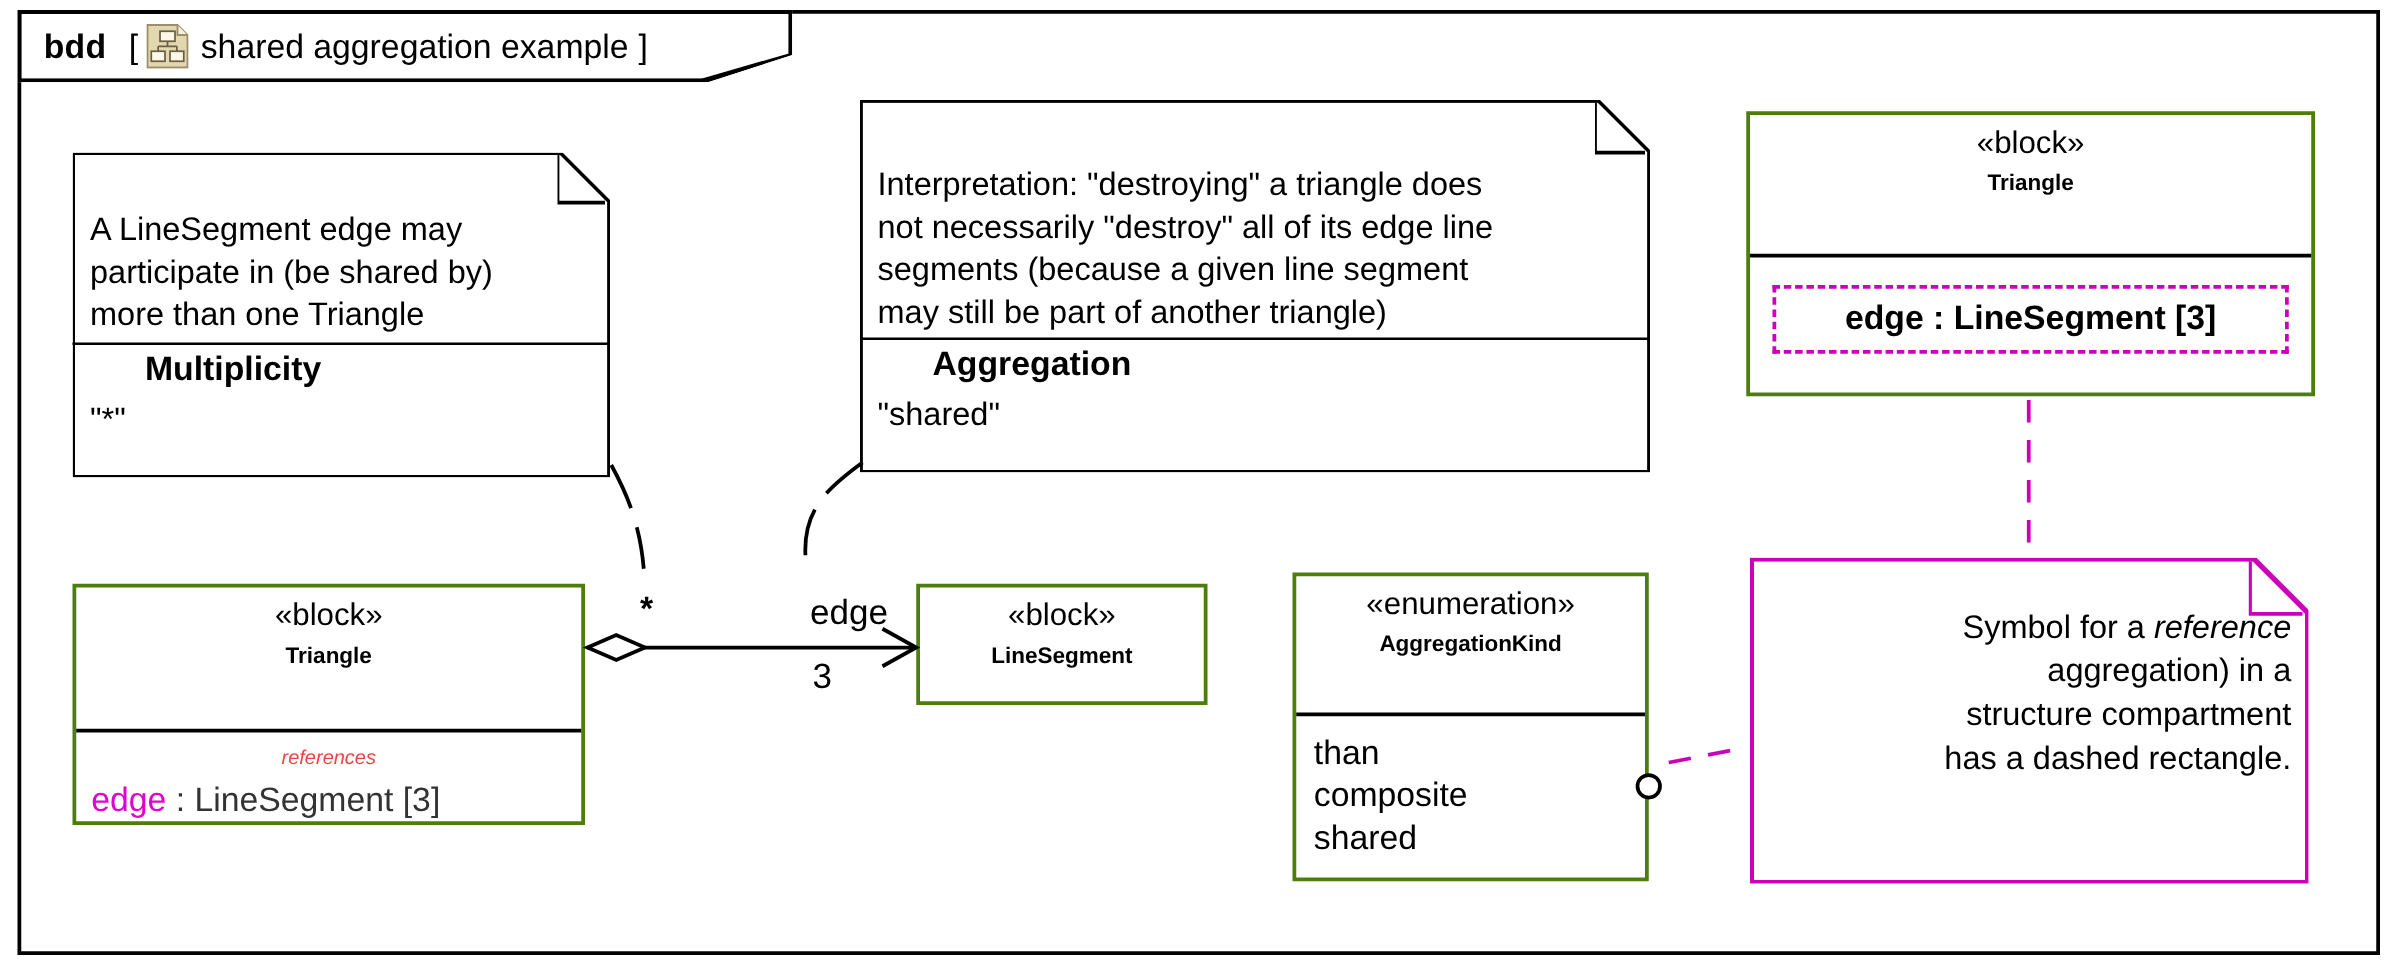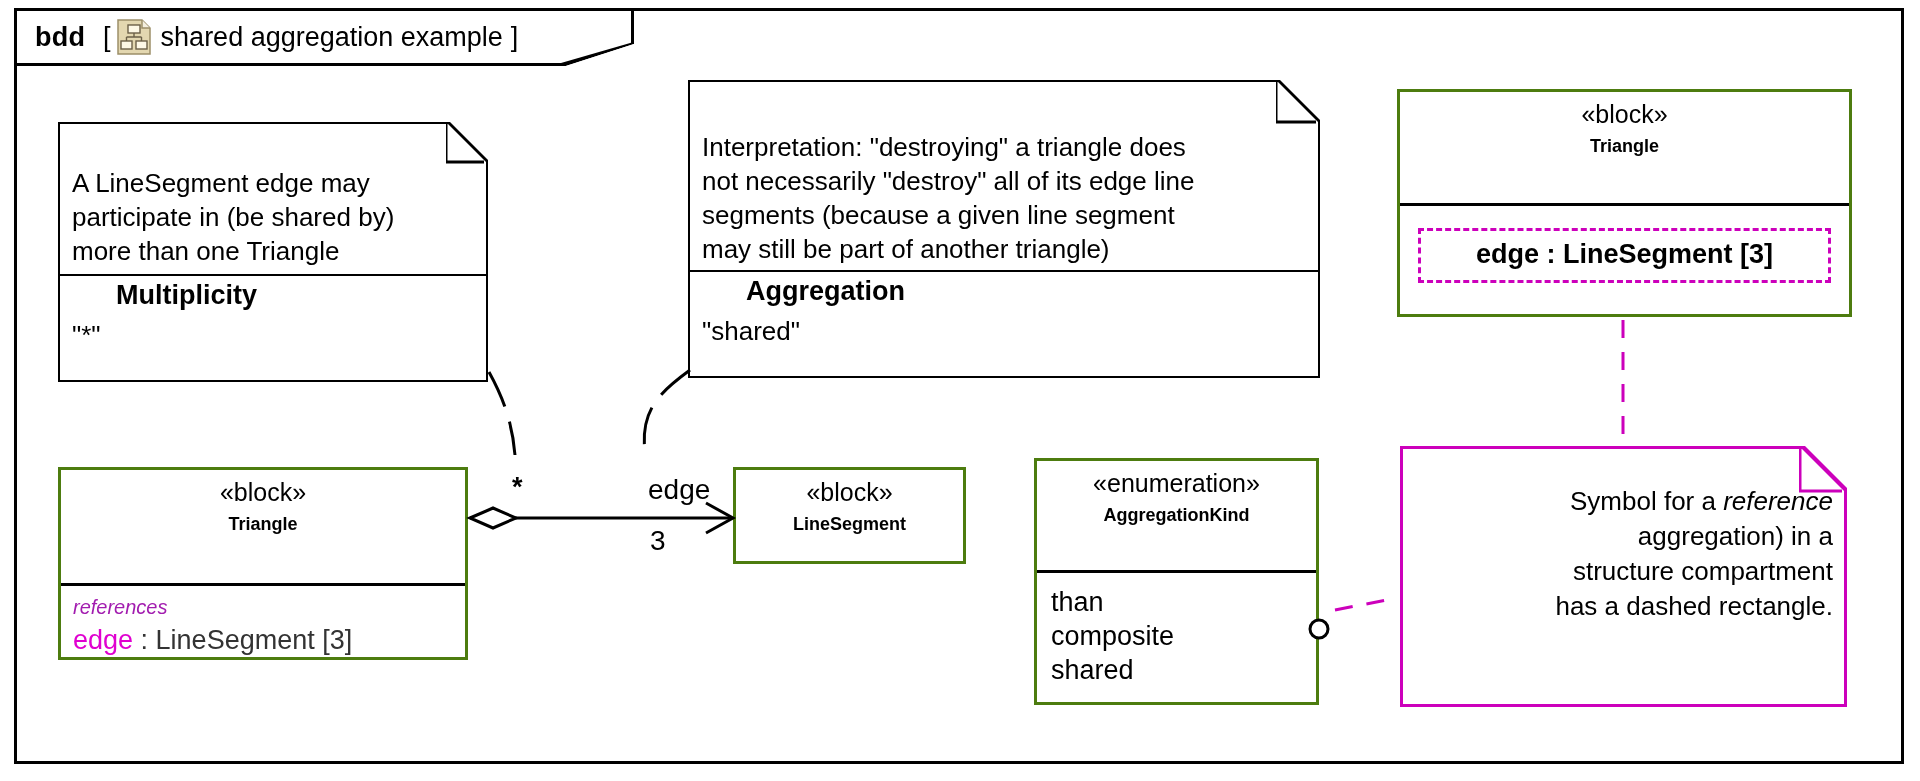--- a/index.html
+++ b/index.html
@@ -148,23 +148,24 @@
     font-size: 18px;
     font-weight: bold;
     line-height: 34px;
   }
   .block-compartment {
     border-top: 3px solid #000000;
     padding: 8px 10px 10px 10px;
     position: relative;
   }
   .compartment-label {
+    text-align: center;
     font-style: italic;
-    font-size: 20px;
-    color: #a21caf;
+    font-size: 16px;
+    color: #ef4444;
     line-height: 30px;
   }
   .prop-line {
     font-size: 27px;
     line-height: 36px;
     color: #333333;
   }
   .prop-name-magenta { color: #e000d0; }
 
   .enum-item {

